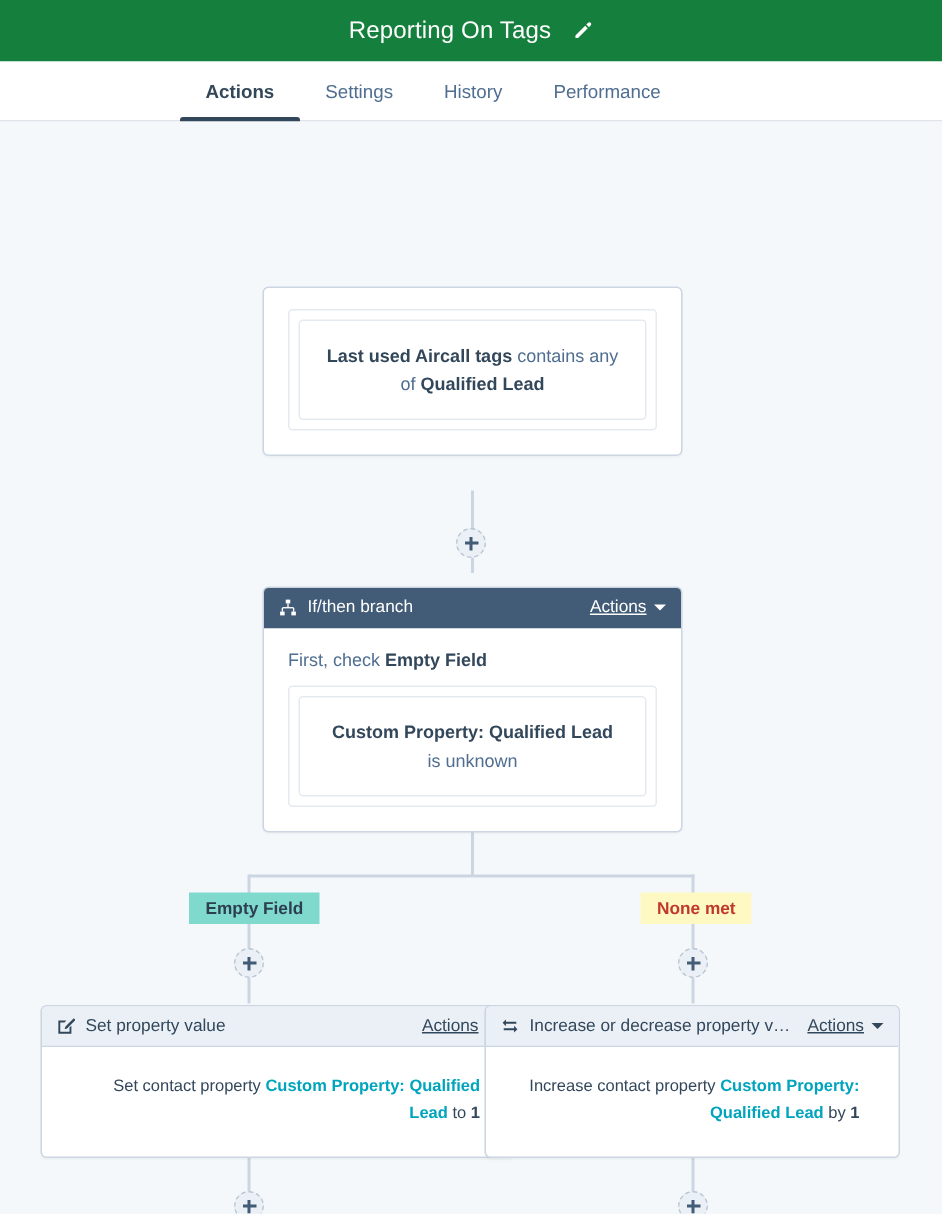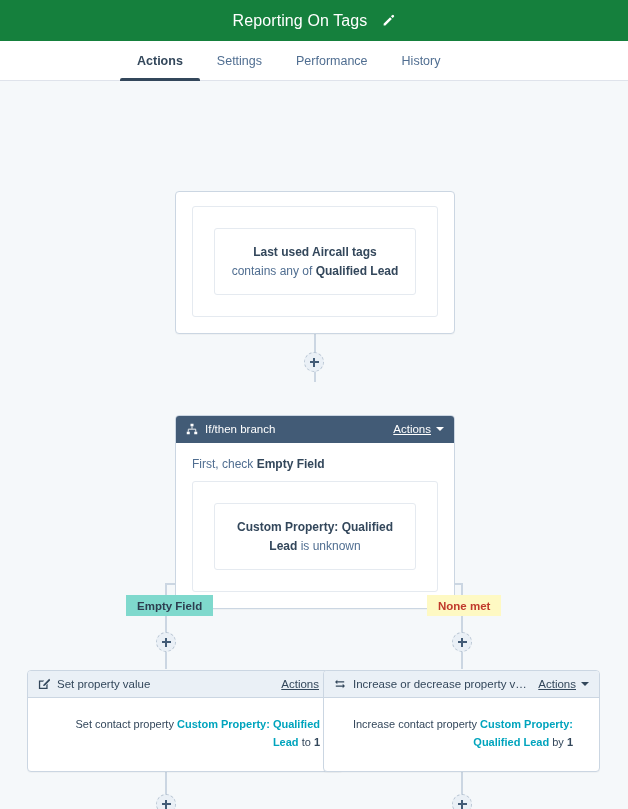--- a/index.html
+++ b/index.html
@@ -138,21 +138,21 @@
     border-left: 4px solid transparent;
     border-right: 4px solid transparent;
     border-top: 4px solid currentColor;
   }
   .card-body { padding: 14px 16px 16px; }
 
   
   .cond-outer {
     border: 1px solid #e5eaf0;
     border-radius: 3px;
-    padding: 21px;
+    padding: 6px;
   }
   .cond-inner {
     border: 1px solid #e5eaf0;
     border-radius: 3px;
     padding: 14px 16px;
     text-align: center;
     font-size: 12px;
     line-height: 1.55;
     color: #506e91;
   }
@@ -201,24 +201,24 @@
 </div>
 
 <div class="tabbar">
   <div class="tab active">
       <span>Actions</span>
     </div>
   <div class="tab">
       <span>Settings</span>
     </div>
   <div class="tab">
+      <span>History</span>
+    </div>
+  <div class="tab">
       <span>Performance</span>
-    </div>
-  <div class="tab">
-      <span>History</span>
     </div>
 </div>
 
 <div class="canvas">
 
   <div class="vline" style="left:314px; top:246px; height:55px;"></div>
   <div class="plus" style="left:304px; top:271px;"></div>
 
   <div class="vline" style="left:314px; top:473px; height:30px;"></div>
   <div class="hline" style="left:166px; top:502px; width:297px;"></div>
@@ -239,21 +239,21 @@
   <div class="card" style="left:175px; top:110px; width:280px;">
     <div class="card-body">
       <div class="cond-outer">
         <div class="cond-inner">
           <b>Last used Aircall tags</b><span> contains any of </span><b>Qualified Lead</b>
         </div>
       </div>
     </div>
   </div>
 
-  <div class="card" style="left:175px; top:310px; width:280px;margin-top:24px;">
+  <div class="card" style="left:175px; top:310px; width:280px;">
     <div class="card-header dark">
       <span class="hdr-icon">
         <svg width="12" height="12" viewBox="0 0 16 16">
           <rect x="6" y="1" width="4" height="3.4" fill="#ffffff"></rect>
           <rect x="1" y="11.6" width="4" height="3.4" fill="#ffffff"></rect>
           <rect x="11" y="11.6" width="4" height="3.4" fill="#ffffff"></rect>
           <rect x="7.4" y="4.4" width="1.2" height="3.2" fill="#ffffff"></rect>
           <rect x="3" y="7.6" width="10" height="1.2" fill="#ffffff"></rect>
           <rect x="2.4" y="8.4" width="1.2" height="3.2" fill="#ffffff"></rect>
           <rect x="12.4" y="8.4" width="1.2" height="3.2" fill="#ffffff"></rect>

